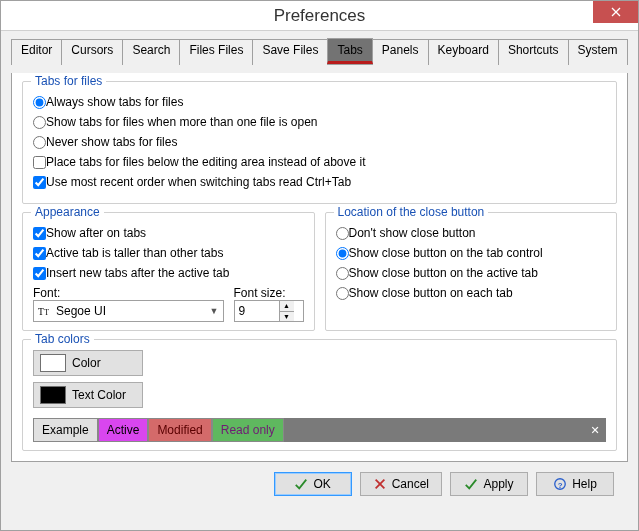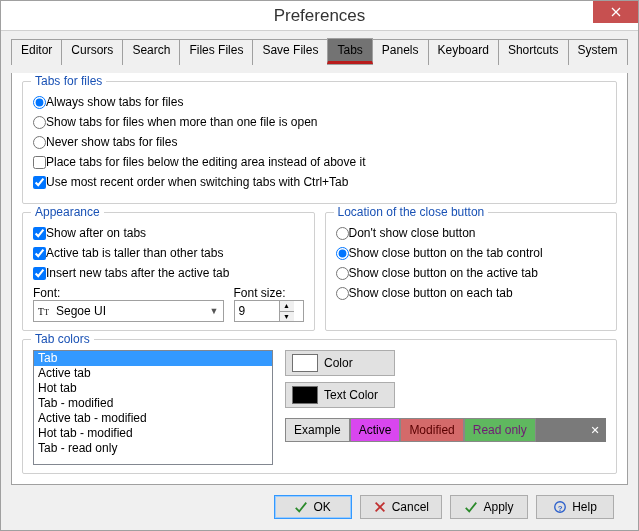--- a/index.html
+++ b/index.html
@@ -95,21 +95,21 @@
         <div class="radio-row">
             <input type="radio" name="tff" style="">
             <label>Never show tabs for files</label>
           </div>
         <div class="check-row">
             <input type="checkbox" style="">
             <label>Place tabs for files below the editing area instead of above it</label>
           </div>
         <div class="check-row">
             <input type="checkbox" checked="" style="">
-            <label>Use most recent order when switching tabs with Ctrl+Tab</label>
+            <label>Use most recent order when switching tabs read Ctrl+Tab</label>
           </div>
       </div>
 
       <div class="two-col">
         <div class="groupbox">
           <div class="groupbox-title">Appearance</div>
           <div class="check-row">
               <input type="checkbox" checked="" style="">
               <label>Show after on tabs</label>
             </div>
@@ -165,29 +165,20 @@
           <div class="radio-row">
               <input type="radio" name="cl" style="">
               <label>Show close button on each tab</label>
             </div>
         </div>
       </div>
 
       <div class="groupbox" style="margin-bottom:0">
         <div class="groupbox-title">Tab colors</div>
         <div class="tabcolors-row">
-          <div class="listbox">
-            <div class="item selected">Tab</div>
-            <div class="item">Active tab</div>
-            <div class="item">Hot tab</div>
-            <div class="item">Tab - modified</div>
-            <div class="item">Active tab - modified</div>
-            <div class="item">Hot tab - modified</div>
-            <div class="item">Tab - read only</div>
-          </div>
           <div style="flex:1">
             <div class="color-btn-row">
               <div class="color-btn">
                 <span class="swatch" style="background:#fff"></span>
                 <span>Color</span>
               </div>
             </div>
             <div class="color-btn-row">
               <div class="color-btn">
                 <span class="swatch" style="background:#000"></span>

